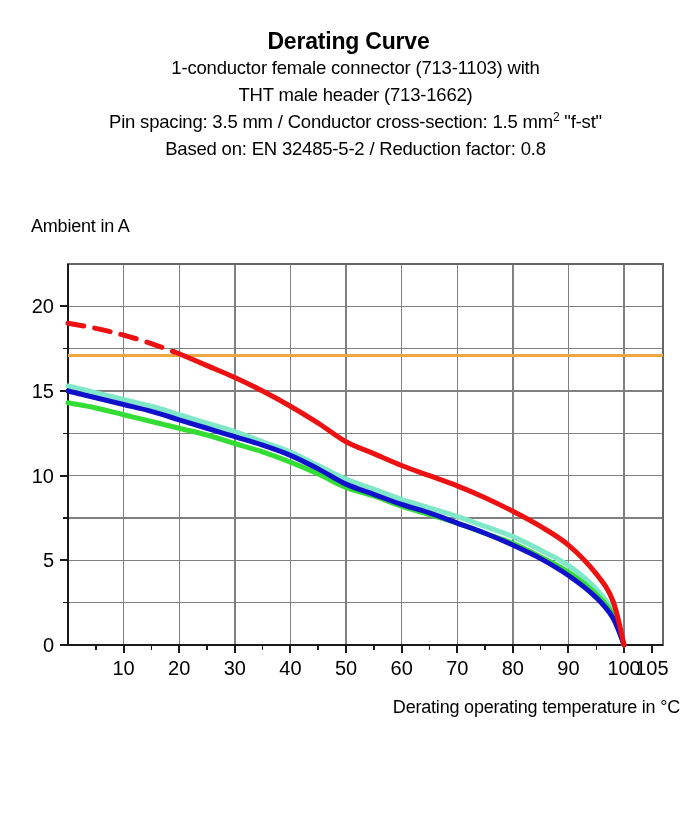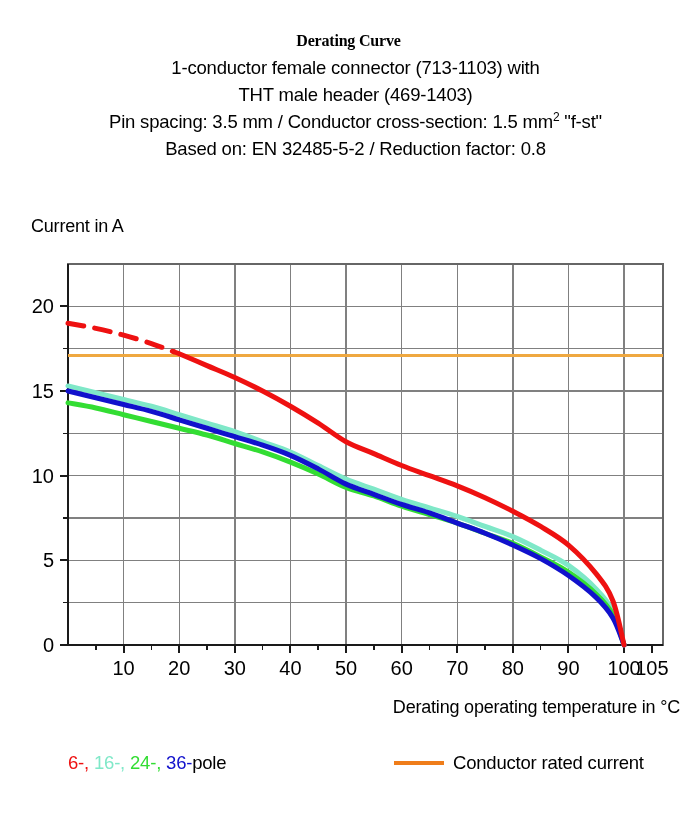--- a/index.html
+++ b/index.html
@@ -5,21 +5,21 @@
   html,body{margin:0;padding:0;}
   body{
     width:697px;height:819px;background:#ffffff;
     font-family:"Liberation Sans","DejaVu Sans",sans-serif;
     color:#000;overflow:hidden;position:relative;
   }
   #page{position:relative;width:697px;height:819px;}
 
   
   .title-block{position:absolute;left:0;top:28px;width:697px;text-align:center;}
-  .title-main{font-size:16px;font-weight:bold;line-height:26px;letter-spacing:-0.2px;font-family:Liberation Serif, serif;}
+  .title-main{font-size:23px;font-weight:bold;line-height:26px;letter-spacing:-0.2px;}
   .title-sub{font-size:18.5px;font-weight:normal;line-height:27px;letter-spacing:-0.2px;padding-left:14px;}
   .title-sub sup{font-size:12px;vertical-align:super;line-height:0;}
 
   
   .ylabel{position:absolute;left:31px;top:216px;font-size:18px;letter-spacing:-0.2px;}
   .xlabel{position:absolute;left:0;top:697px;width:680px;text-align:right;
           font-size:18px;letter-spacing:-0.2px;}
 
   
   .plot-wrap{position:absolute;left:0;top:0;width:697px;height:819px;}
@@ -38,26 +38,26 @@
                  vertical-align:middle;margin-right:9px;margin-bottom:3px;}
 </style>
 </head>
 <body>
 
 <div id="page">
 
   <div class="title-block">
     <div class="title-main">Derating Curve</div>
     <div class="title-sub">1-conductor female connector (713-1103) with</div>
-    <div class="title-sub">THT male header (469-1403)</div>
+    <div class="title-sub">THT male header (713-1662)</div>
     <div class="title-sub"><span>Pin spacing: 3.5 mm / Conductor cross-section: 1.5 mm</span><sup>2</sup><span> "f-st"</span></div>
     <div class="title-sub">Based on: EN 32485-5-2 / Reduction factor: 0.8</div>
   </div>
 
-  <div class="ylabel">Current in A</div>
+  <div class="ylabel">Ambient in A</div>
   <div class="xlabel">Derating operating temperature in °C</div>
 
   <div class="plot-wrap">
     <svg class="plot" id="chart-svg" width="697" height="819">
         <line x1="68" x2="663" y1="602.6666666666666" y2="602.6666666666666" stroke="#808080" stroke-width="1.1" shape-rendering="crispEdges"></line>
         <line x1="68" x2="663" y1="560.3333333333334" y2="560.3333333333334" stroke="#808080" stroke-width="1.4" shape-rendering="crispEdges"></line>
         <line x1="68" x2="663" y1="518" y2="518" stroke="#808080" stroke-width="1.1" shape-rendering="crispEdges"></line>
         <line x1="68" x2="663" y1="475.6666666666667" y2="475.6666666666667" stroke="#808080" stroke-width="1.4" shape-rendering="crispEdges"></line>
         <line x1="68" x2="663" y1="433.3333333333333" y2="433.3333333333333" stroke="#808080" stroke-width="1.1" shape-rendering="crispEdges"></line>
         <line x1="68" x2="663" y1="391" y2="391" stroke="#808080" stroke-width="1.4" shape-rendering="crispEdges"></line>
@@ -125,18 +125,14 @@
         <line x1="651.8785046728972" x2="651.8785046728972" y1="645" y2="650" stroke="#1a1a1a" stroke-width="1.5" shape-rendering="crispEdges"></line>
         <line x1="68" x2="663" y1="355.44" y2="355.44" stroke="#efa840" stroke-width="3" stroke-linecap="butt"></line>
         <path d="M 68.00 385.92 C 72.63 387.05, 86.54 390.44, 95.80 392.69 C 105.07 394.95, 114.34 397.21, 123.61 399.47 C 132.88 401.72, 142.14 403.70, 151.41 406.24 C 160.68 408.78, 169.95 411.88, 179.21 414.71 C 188.48 417.53, 197.75 420.35, 207.02 423.17 C 216.29 426.00, 225.55 428.54, 234.82 431.64 C 244.09 434.74, 253.36 438.41, 262.63 441.80 C 271.89 445.19, 281.16 448.01, 290.43 451.96 C 299.70 455.91, 308.97 460.99, 318.23 465.51 C 327.50 470.02, 336.77 475.10, 346.04 479.05 C 355.31 483.00, 364.57 485.83, 373.84 489.21 C 383.11 492.60, 392.38 496.27, 401.64 499.37 C 410.91 502.48, 420.18 505.02, 429.45 507.84 C 438.72 510.66, 447.98 513.20, 457.25 516.31 C 466.52 519.41, 475.79 523.08, 485.06 526.47 C 494.32 529.85, 503.59 532.68, 512.86 536.63 C 522.13 540.58, 531.40 545.38, 540.66 550.17 C 549.93 554.97, 559.20 558.92, 568.47 565.41 C 577.74 571.90, 588.86 581.50, 596.27 589.12 C 603.69 596.74, 608.32 601.82, 612.95 611.13 C 617.59 620.45, 622.22 639.36, 624.07 645.00" fill="none" stroke="#7fe8c8" stroke-width="5" stroke-linecap="round" stroke-linejoin="round"></path>
         <path d="M 68.00 402.85 C 72.63 403.70, 86.54 405.96, 95.80 407.93 C 105.07 409.91, 114.34 412.45, 123.61 414.71 C 132.88 416.96, 142.14 419.22, 151.41 421.48 C 160.68 423.74, 169.95 426.00, 179.21 428.25 C 188.48 430.51, 197.75 432.49, 207.02 435.03 C 216.29 437.57, 225.55 440.67, 234.82 443.49 C 244.09 446.32, 253.36 448.86, 262.63 451.96 C 271.89 455.06, 281.16 458.45, 290.43 462.12 C 299.70 465.79, 308.97 469.74, 318.23 473.97 C 327.50 478.21, 336.77 483.85, 346.04 487.52 C 355.31 491.19, 364.57 492.88, 373.84 495.99 C 383.11 499.09, 392.38 503.04, 401.64 506.15 C 410.91 509.25, 420.18 511.79, 429.45 514.61 C 438.72 517.44, 447.98 519.98, 457.25 523.08 C 466.52 526.18, 475.79 529.85, 485.06 533.24 C 494.32 536.63, 503.59 539.45, 512.86 543.40 C 522.13 547.35, 531.40 552.15, 540.66 556.95 C 549.93 561.74, 559.20 565.98, 568.47 572.19 C 577.74 578.40, 588.86 587.14, 596.27 594.20 C 603.69 601.26, 608.32 606.05, 612.95 614.52 C 617.59 622.99, 622.22 639.92, 624.07 645.00" fill="none" stroke="#33dd33" stroke-width="5" stroke-linecap="round" stroke-linejoin="round"></path>
         <path d="M 68.00 391.00 C 72.63 392.13, 86.54 395.52, 95.80 397.77 C 105.07 400.03, 114.34 402.29, 123.61 404.55 C 132.88 406.80, 142.14 408.78, 151.41 411.32 C 160.68 413.86, 169.95 416.96, 179.21 419.79 C 188.48 422.61, 197.75 425.43, 207.02 428.25 C 216.29 431.08, 225.55 433.90, 234.82 436.72 C 244.09 439.54, 253.36 442.08, 262.63 445.19 C 271.89 448.29, 281.16 451.40, 290.43 455.35 C 299.70 459.30, 308.97 464.10, 318.23 468.89 C 327.50 473.69, 336.77 479.90, 346.04 484.13 C 355.31 488.37, 364.57 490.91, 373.84 494.29 C 383.11 497.68, 392.38 501.35, 401.64 504.45 C 410.91 507.56, 420.18 509.82, 429.45 512.92 C 438.72 516.02, 447.98 519.69, 457.25 523.08 C 466.52 526.47, 475.79 529.57, 485.06 533.24 C 494.32 536.91, 503.59 540.86, 512.86 545.09 C 522.13 549.33, 531.40 553.56, 540.66 558.64 C 549.93 563.72, 559.20 569.08, 568.47 575.57 C 577.74 582.06, 588.86 590.53, 596.27 597.59 C 603.69 604.64, 608.32 610.00, 612.95 617.91 C 617.59 625.81, 622.22 640.48, 624.07 645.00" fill="none" stroke="#1111cc" stroke-width="5" stroke-linecap="round" stroke-linejoin="round"></path>
         <path d="M 68.00 323.27 C 72.63 324.11, 86.54 326.37, 95.80 328.35 C 105.07 330.32, 114.34 332.58, 123.61 335.12 C 132.88 337.66, 143.07 340.82, 151.41 343.59 C 159.75 346.35, 169.95 350.36, 173.65 351.71" fill="none" stroke="#ee1111" stroke-width="5" stroke-linecap="round" stroke-dasharray="16 11"></path>
         <path d="M 173.65 351.71 C 174.58 352.05, 173.65 351.43, 179.21 353.75 C 184.78 356.06, 197.75 361.65, 207.02 365.60 C 216.29 369.55, 225.55 373.22, 234.82 377.45 C 244.09 381.69, 253.36 386.20, 262.63 391.00 C 271.89 395.80, 281.16 400.88, 290.43 406.24 C 299.70 411.60, 308.97 417.25, 318.23 423.17 C 327.50 429.10, 336.77 436.72, 346.04 441.80 C 355.31 446.88, 364.57 449.70, 373.84 453.65 C 383.11 457.60, 392.38 461.84, 401.64 465.51 C 410.91 469.18, 420.18 472.28, 429.45 475.67 C 438.72 479.05, 447.98 482.16, 457.25 485.83 C 466.52 489.50, 475.79 493.45, 485.06 497.68 C 494.32 501.91, 503.59 506.43, 512.86 511.23 C 522.13 516.02, 531.40 520.82, 540.66 526.47 C 549.93 532.11, 559.20 537.19, 568.47 545.09 C 577.74 553.00, 588.86 564.57, 596.27 573.88 C 603.69 583.19, 608.32 589.12, 612.95 600.97 C 617.59 612.83, 622.22 637.66, 624.07 645.00" fill="none" stroke="#ee1111" stroke-width="5" stroke-linecap="round" stroke-linejoin="round"></path>
       </svg>
   </div>
 
-  <div class="legend">
-    <div class="legend-poles"><span class="p6">6-,</span>&nbsp;<span class="p16">16-,</span>&nbsp;<span class="p24">24-,</span>&nbsp;<span class="p36">36-</span><span class="ptail">pole</span></div>
-    <div class="legend-rated"><span class="legend-swatch"></span><span>Conductor rated current</span></div>
-  </div>
 
 </div>
 
 </body></html>

